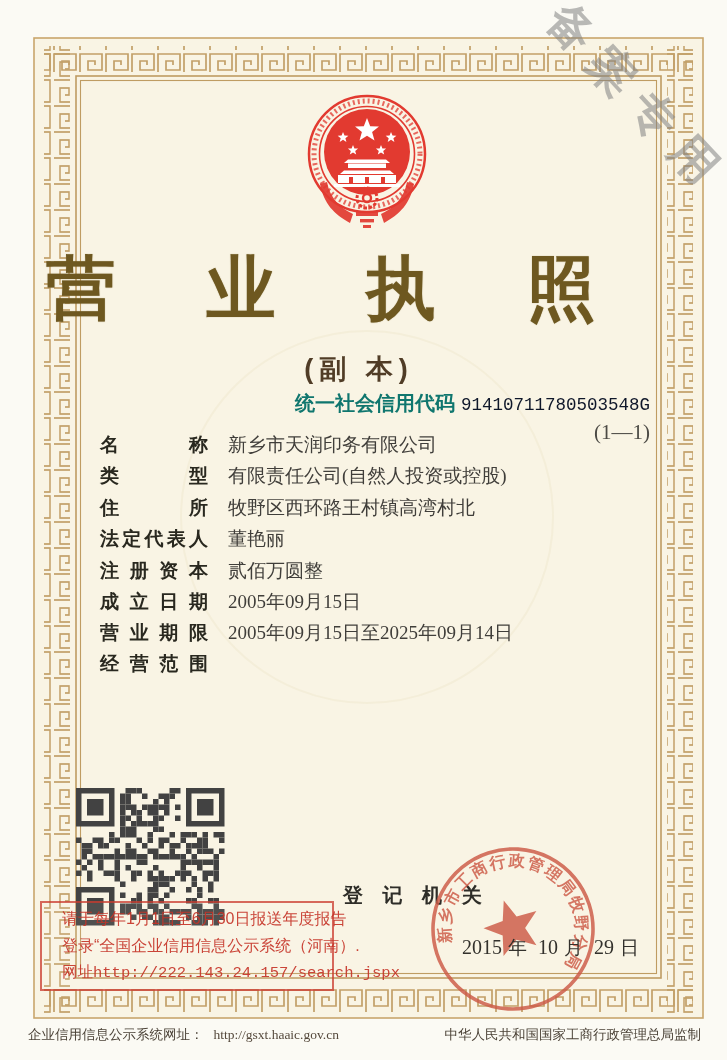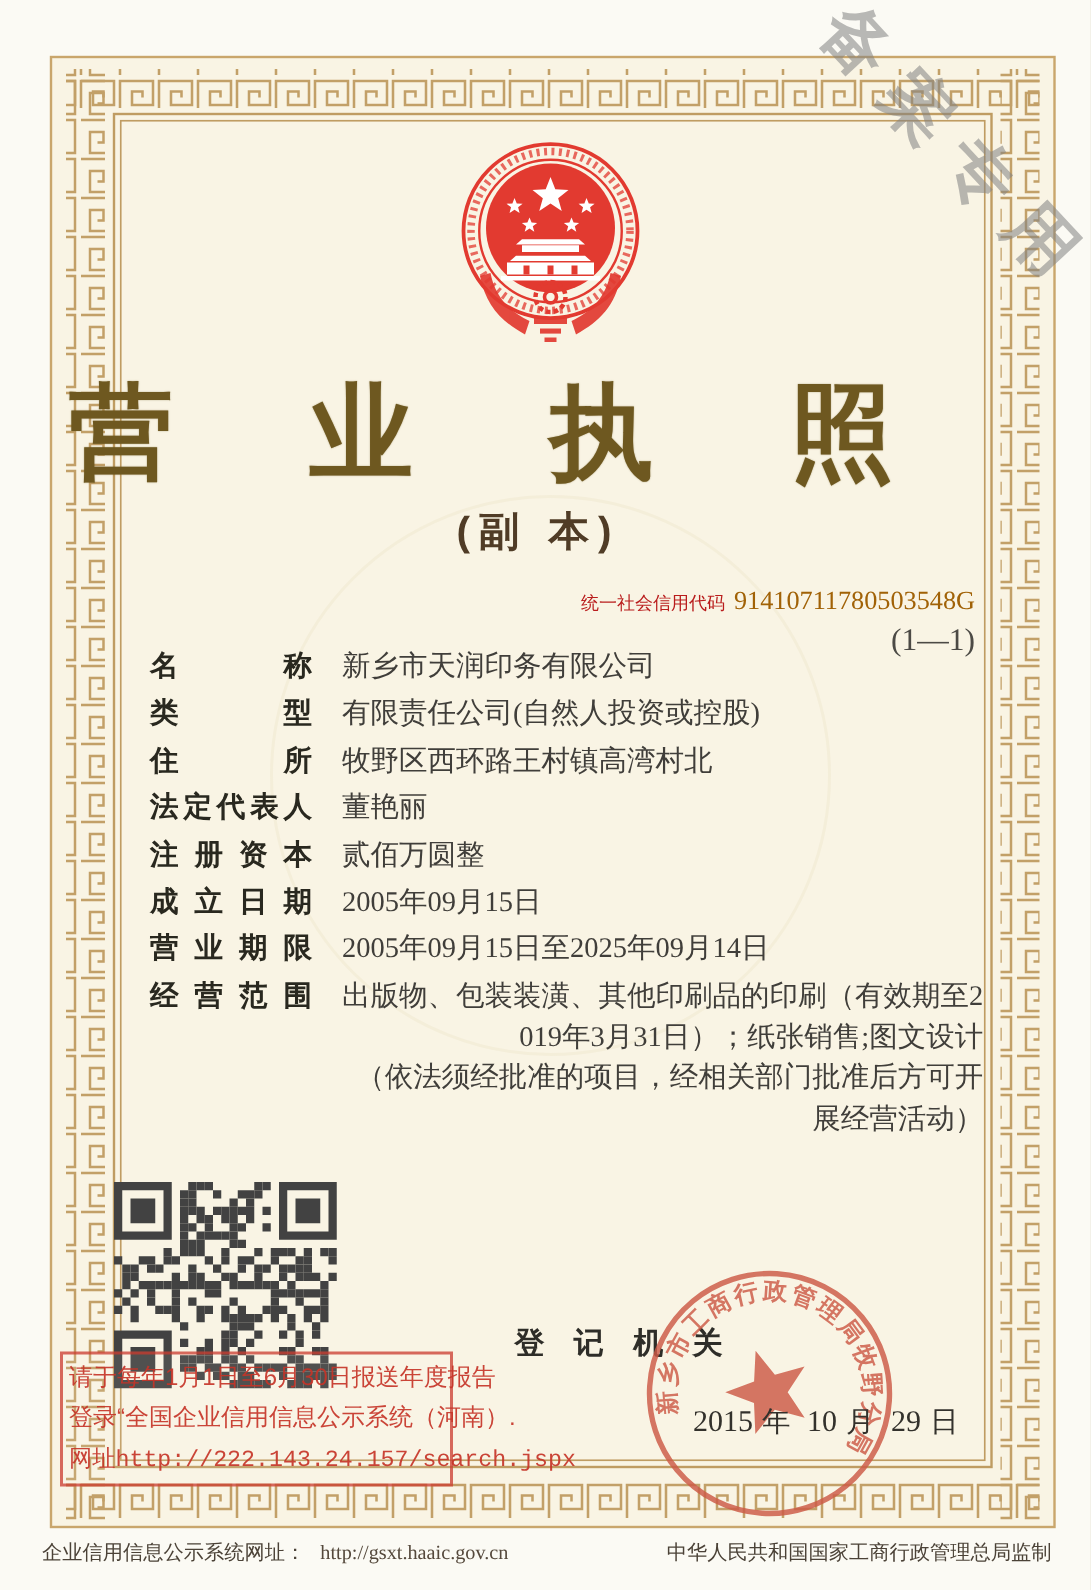--- a/index.html
+++ b/index.html
@@ -6,38 +6,38 @@
   body{font-family:"Liberation Sans",sans-serif;background:#e8e8e6;}
   #page{position:relative;width:727px;height:1060px;background:#fbfaf4;overflow:hidden;margin:0 auto;}
   #sheet{position:absolute;left:34px;top:38px;width:669px;height:980px;background:#f9f4e4;}
   svg.frame{position:absolute;left:0;top:0;z-index:3;}
   .ghost{position:absolute;z-index:1;border-radius:50%;border:2px solid rgba(205,185,130,.10);}
 
   .emblem{position:absolute;left:302px;top:92px;z-index:4;}
   .title{position:absolute;left:0;top:243px;width:642px;text-align:center;z-index:4;
          font-size:69px;font-weight:900;color:#6e5820;letter-spacing:36px;text-indent:36px;
          text-shadow:0 0 1px rgba(110,88,32,.6);}
-  .subtitle{position:absolute;left:0;top:336px;width:718px;text-align:center;z-index:4;
+  .subtitle{position:absolute;left:0;top:351px;width:718px;text-align:center;z-index:4;
          font-size:27px;font-weight:700;color:#503c26;letter-spacing:6px;}
 
   .credit{position:absolute;right:77px;top:390px;text-align:right;z-index:4;color:#44423e;}
-  .credit .lbl{font-weight:400;font-size:12px;color:#b91c1c;}
-  .credit .code{font-family:Liberation Serif, serif;font-size:17.5px;color:#a16207;margin-left:6px;}
+  .credit .lbl{font-weight:700;font-size:20px;color:#0f766e;}
+  .credit .code{font-family:Liberation Mono, monospace;font-size:17.5px;color:#0f172a;margin-left:6px;}
   .credit .pageno{font-family:"Liberation Serif",serif;font-size:21px;color:#4c4a45;margin-top:3px;}
 
   #fields{position:absolute;left:100px;top:431px;width:548px;z-index:4;}
   .frow{display:flex;align-items:baseline;min-height:31.4px;}
   .flabel{width:108px;display:flex;justify-content:space-between;flex:none;
           font-weight:700;font-size:19px;color:#29281f;}
   .fvalue{margin-left:20px;font-family:"Liberation Serif",serif;font-size:19px;color:#403e3a;
           white-space:pre;line-height:27.3px;text-align:right;}
 
   .qr{position:absolute;left:76px;top:788px;z-index:4;}
   .stamp{position:absolute;left:40px;top:901px;width:250px;height:82px;z-index:6;
-         border:2.5px solid rgba(202,58,44,.75);padding:2px 4px;display:flex;flex-direction:column;justify-content:space-around;
+         border:2.5px solid rgba(202,58,44,.75);padding:2px 20px;display:flex;flex-direction:column;justify-content:space-around;
          background:rgba(255,250,240,.08);}
   .stamp-line{font-size:16px;line-height:26px;color:rgba(198,52,40,.92);white-space:nowrap;text-align:left;}
   .stamp-line:last-child{font-family:"Liberation Mono",monospace;font-size:15.5px;letter-spacing:0;text-align:right;}
 
   .reg-label{position:absolute;left:343px;top:882px;z-index:4;font-weight:700;font-size:20px;
              color:#2e2d28;letter-spacing:7px;}
   .seal{position:absolute;left:424px;top:840px;z-index:5;transform:rotate(-18deg);}
   .dateline{position:absolute;left:462px;top:935px;z-index:6;font-size:20px;color:#33312c;
             font-family:"Liberation Serif",serif;}
   .dateline .unit{font-family:"Liberation Sans",sans-serif;font-size:19px;}
@@ -183,24 +183,20 @@
         </div>
         <div class="fvalue">2005年09月15日至2025年09月14日</div>
       </div>
       <div class="frow">
         <div class="flabel">
           <span>经</span>
           <span>营</span>
           <span>范</span>
           <span>围</span>
         </div>
-        <div class="fvalue">出版物、包装装潢、其他印刷品的印刷（有效期至2
-019年3月31日）；纸张销售;图文设计
-（依法须经批准的项目，经相关部门批准后方可开
-展经营活动）</div>
       </div>
     </div>
 
   <svg class="qr" width="149" height="138">
       <rect x="49.5" y="0" width="5.5" height="5.5" fill="#424242"></rect>
       <rect x="55" y="0" width="5.5" height="5.5" fill="#424242"></rect>
       <rect x="60.5" y="0" width="5.5" height="5.5" fill="#424242"></rect>
       <rect x="93.5" y="0" width="5.5" height="5.5" fill="#424242"></rect>
       <rect x="99" y="0" width="5.5" height="5.5" fill="#424242"></rect>
       <rect x="44" y="5.5" width="5.5" height="5.5" fill="#424242"></rect>

